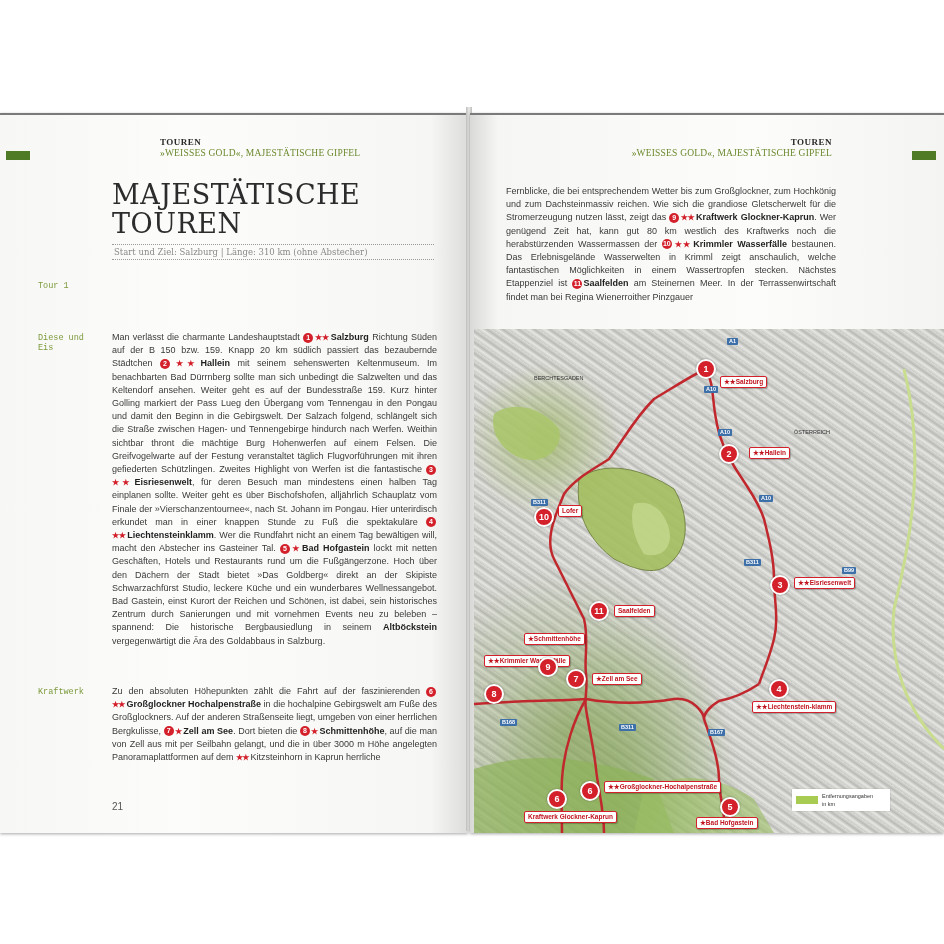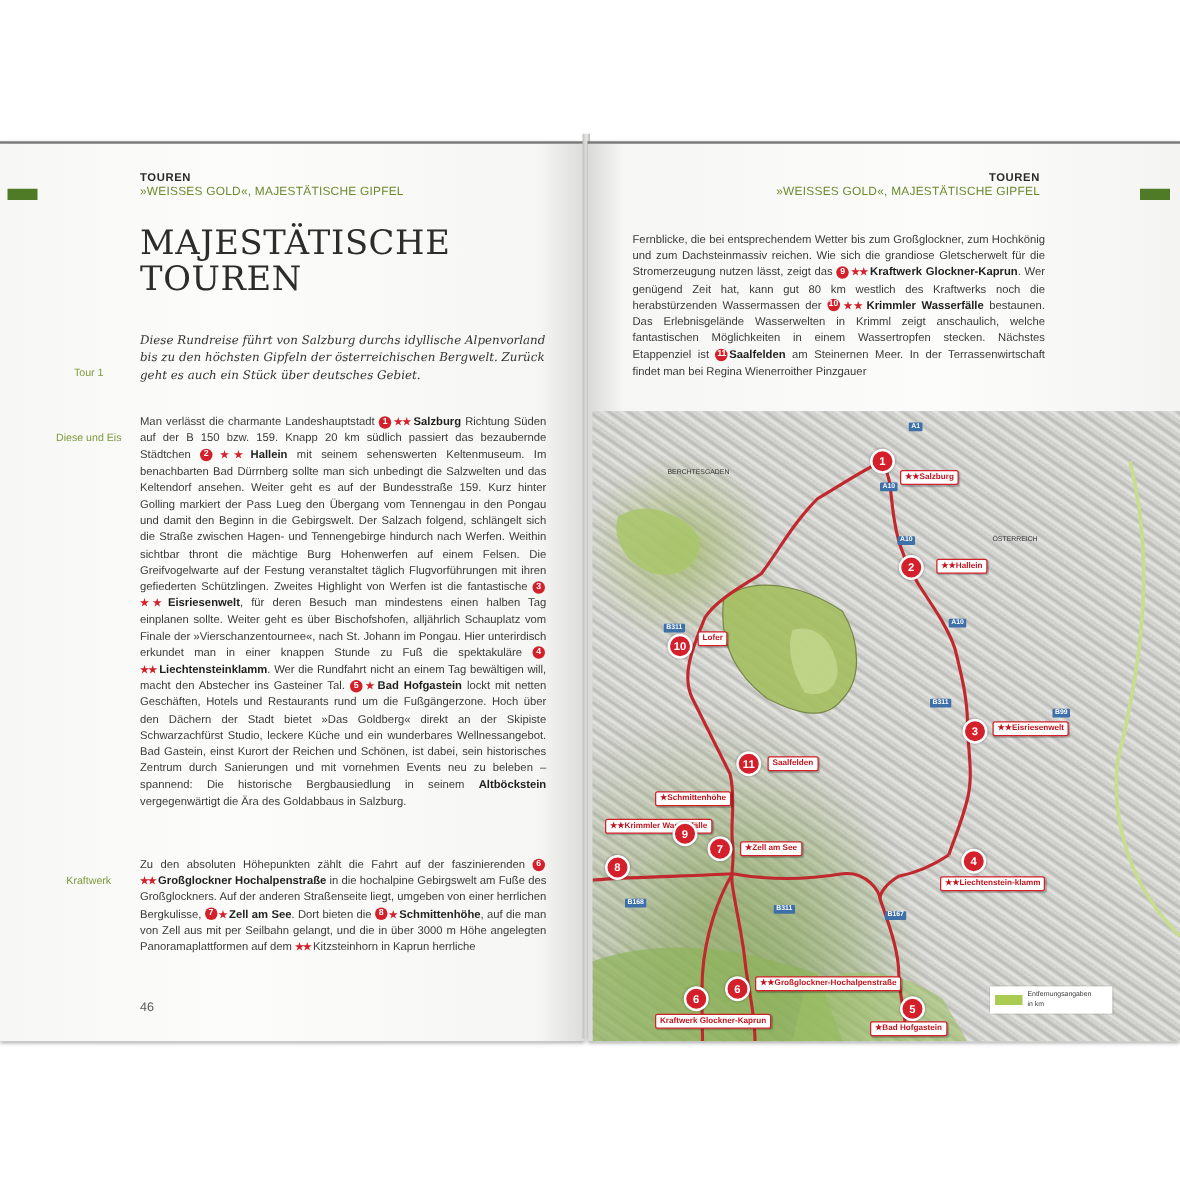--- a/index.html
+++ b/index.html
@@ -12,40 +12,40 @@
     }
     .page {
       position: absolute; top: 0; height: 718px; background: #fbfbfa;
       box-shadow: 0 1px 3px rgba(0,0,0,0.35);
     }
     .page.left { left: 0; width: 468px; background: linear-gradient(to right, #f7f7f5 0%, #fcfcfb 40%, #f6f6f4 92%, #dcdcda 100%); border-top: 2px solid #7a7a7a; }
     .page.right { left: 470px; width: 474px; background: linear-gradient(to right, #d9d9d7 0%, #f6f6f4 6%, #fcfcfb 60%, #f4f4f2 100%); border-top: 2px solid #7a7a7a; }
     .gutter { position: absolute; left: 466px; top: -6px; width: 6px; height: 724px; background: linear-gradient(to right, #bdbdbb, #e9e9e7, #bdbdbb); }
 
     .tab-marker { position: absolute; width: 24px; height: 9px; background: #4f7a26; }
-    .running-head { position: absolute; font-family: Liberation Sans, sans-serif; line-height: 11px; }
+    .running-head { position: absolute; font-family: Liberation Serif, serif; line-height: 11px; margin-left: 48px; }
     .running-head .sec { font-size: 9px; font-weight: bold; color: #2a2a2a; letter-spacing: 0.5px; }
     .running-head .sub { font-size: 9.5px; color: #6c8a2e; letter-spacing: 0.2px; }
 
     .headline {
       position: absolute; left: 112px; top: 65px; font-family: "DejaVu Serif", serif;
       font-size: 27px; line-height: 29px; color: #2c2c2c; letter-spacing: 0.5px; font-weight: normal;
     }
     .meta {
       position: absolute; left: 112px; top: 129px; width: 320px; height: 14px;
       border-top: 1px dotted #9a9a9a; border-bottom: 1px dotted #9a9a9a;
       font-family: "DejaVu Serif", serif; font-size: 8.5px; color: #8a8a8a; line-height: 14px; padding-left: 2px;
     }
     .intro {
       position: absolute; left: 112px; top: 151px; width: 325px;
       font-family: "DejaVu Serif", serif; font-style: italic; font-size: 9.5px; line-height: 14px; color: #333;
     }
     .margin-label {
-      position: absolute; left: 38px; width: 66px; text-align: center;
-      font-family: Liberation Sans, sans-serif; font-size: 8.5px; color: #7d9a3c; margin-top: 12px;
+      position: absolute; left: 38px; width: 66px; text-align: left;
+      font-family: Liberation Mono, monospace; font-size: 8.5px; color: #7d9a3c;
     }
     .body-text {
       position: absolute; left: 112px; width: 325px;
       font-family: "Liberation Sans", sans-serif; font-size: 9px; line-height: 13.2px; color: #3a3a3a;
       text-align: justify;
     }
     .body-text.right { left: 36px; width: 330px; }
     .poi { font-weight: bold; color: #1f1f1f; }
     .num-dot {
       display: inline-block; width: 10px; height: 10px; border-radius: 50%; background: #d3202a; color: #fff;
@@ -100,31 +100,31 @@
     <div class="tab-marker" style="left:6px; top:36px;"></div>
     <div class="running-head" style="left:112px; top:22px;">
       <div class="sec">TOUREN</div>
       <div class="sub">»WEISSES GOLD«, MAJESTÄTISCHE GIPFEL</div>
     </div>
 
     <div class="headline">
       <div>MAJESTÄTISCHE TOUREN</div>
     </div>
 
+    <div class="meta">Start und Ziel: Salzburg | Länge: 310 km (ohne Abstecher)</div>
 
     <div class="margin-label" style="top:166px;">Tour 1</div>
-    <div class="intro">Diese Rundreise führt von Salzburg durchs idyllische Alpenvorland bis zu den höchsten Gipfeln der österreichischen Bergwelt. Zurück geht es auch ein Stück über deutsches Gebiet.</div>
 
     <div class="margin-label" style="top:218px;">Diese und Eis</div>
     <div class="body-text" style="top:216px;">Man verlässt die charmante Landeshauptstadt <span class="num-dot">1</span><span class="stars">★★</span><span class="poi">Salzburg</span> Richtung Süden auf der B 150 bzw. 159. Knapp 20 km südlich passiert das bezaubernde Städtchen <span class="num-dot">2</span><span class="stars">★★</span><span class="poi">Hallein</span> mit seinem sehenswerten Keltenmuseum. Im benachbarten Bad Dürrnberg sollte man sich unbedingt die Salzwelten und das Keltendorf ansehen. Weiter geht es auf der Bundesstraße 159. Kurz hinter Golling markiert der Pass Lueg den Übergang vom Tennengau in den Pongau und damit den Beginn in die Gebirgswelt. Der Salzach folgend, schlängelt sich die Straße zwischen Hagen- und Tennengebirge hindurch nach Werfen. Weithin sichtbar thront die mächtige Burg Hohenwerfen auf einem Felsen. Die Greifvogelwarte auf der Festung veranstaltet täglich Flugvorführungen mit ihren gefiederten Schützlingen. Zweites Highlight von Werfen ist die fantastische <span class="num-dot">3</span><span class="stars">★★</span><span class="poi">Eisriesenwelt</span>, für deren Besuch man mindestens einen halben Tag einplanen sollte. Weiter geht es über Bischofshofen, alljährlich Schauplatz vom Finale der »Vierschanzentournee«, nach St. Johann im Pongau. Hier unterirdisch erkundet man in einer knappen Stunde zu Fuß die spektakuläre <span class="num-dot">4</span><span class="stars">★★</span><span class="poi">Liechtensteinklamm</span>. Wer die Rundfahrt nicht an einem Tag bewältigen will, macht den Abstecher ins Gasteiner Tal. <span class="num-dot">5</span><span class="stars">★</span><span class="poi">Bad Hofgastein</span> lockt mit netten Geschäften, Hotels und Restaurants rund um die Fußgängerzone. Hoch über den Dächern der Stadt bietet »Das Goldberg« direkt an der Skipiste Schwarzachfürst Studio, leckere Küche und ein wunderbares Wellnessangebot. Bad Gastein, einst Kurort der Reichen und Schönen, ist dabei, sein historisches Zentrum durch Sanierungen und mit vornehmen Events neu zu beleben – spannend: Die historische Bergbausiedlung in seinem <span class="poi">Altböckstein</span> vergegenwärtigt die Ära des Goldabbaus in Salzburg.</div>
 
     <div class="margin-label" style="top:572px;">Kraftwerk</div>
     <div class="body-text" style="top:570px;">Zu den absoluten Höhepunkten zählt die Fahrt auf der faszinierenden <span class="num-dot">6</span><span class="stars">★★</span><span class="poi">Großglockner Hochalpenstraße</span> in die hochalpine Gebirgswelt am Fuße des Großglockners. Auf der anderen Straßenseite liegt, umgeben von einer herrlichen Bergkulisse, <span class="num-dot">7</span><span class="stars">★</span><span class="poi">Zell am See</span>. Dort bieten die <span class="num-dot">8</span><span class="stars">★</span><span class="poi">Schmittenhöhe</span>, auf die man von Zell aus mit per Seilbahn gelangt, und die in über 3000 m Höhe angelegten Panoramaplattformen auf dem <span class="stars">★★</span>Kitzsteinhorn in Kaprun herrliche</div>
 
-    <div class="page-number">46</div>
+    <div class="page-number">21</div>
   </div>
 
   <div class="gutter"></div>
 
   <div class="page right">
     <div class="tab-marker" style="left:442px; top:36px;"></div>
     <div class="running-head" style="right:112px; top:22px; text-align:right;">
       <div class="sec">TOUREN</div>
       <div class="sub">»WEISSES GOLD«, MAJESTÄTISCHE GIPFEL</div>
     </div>

